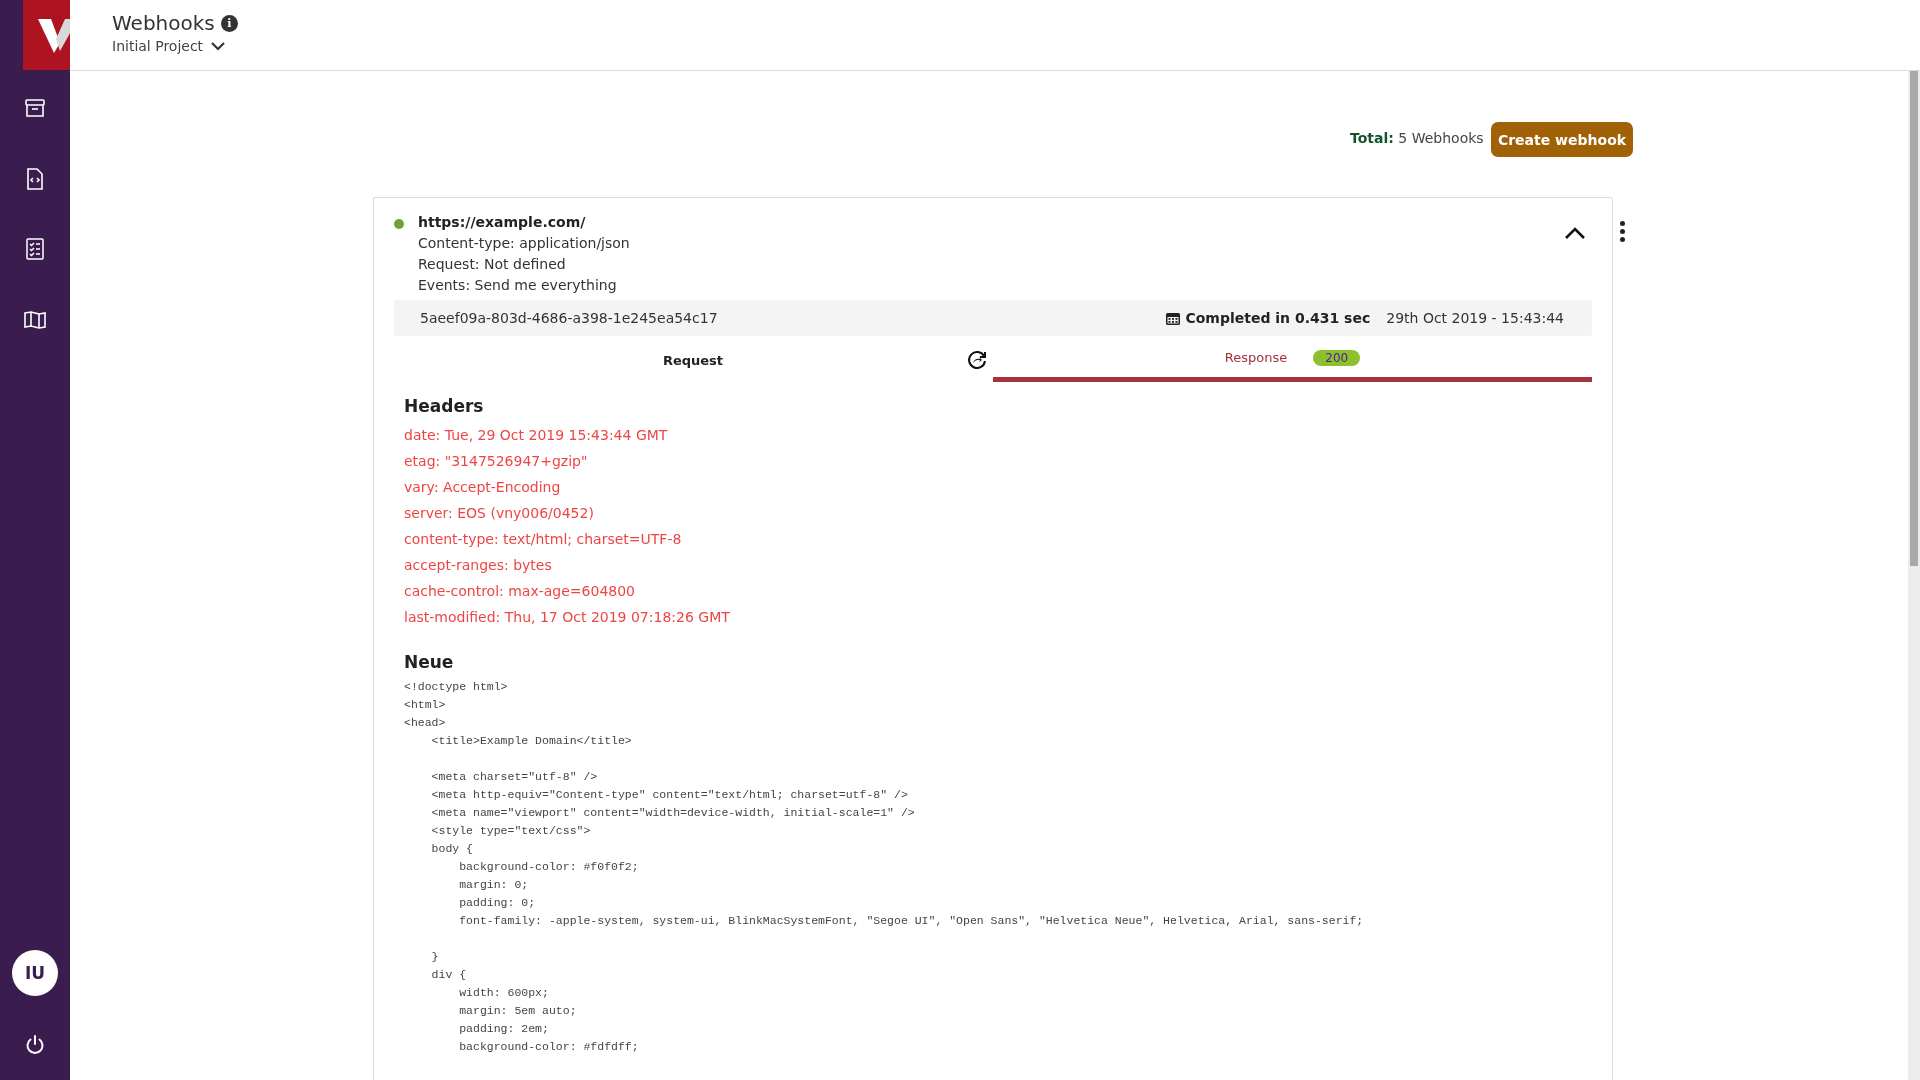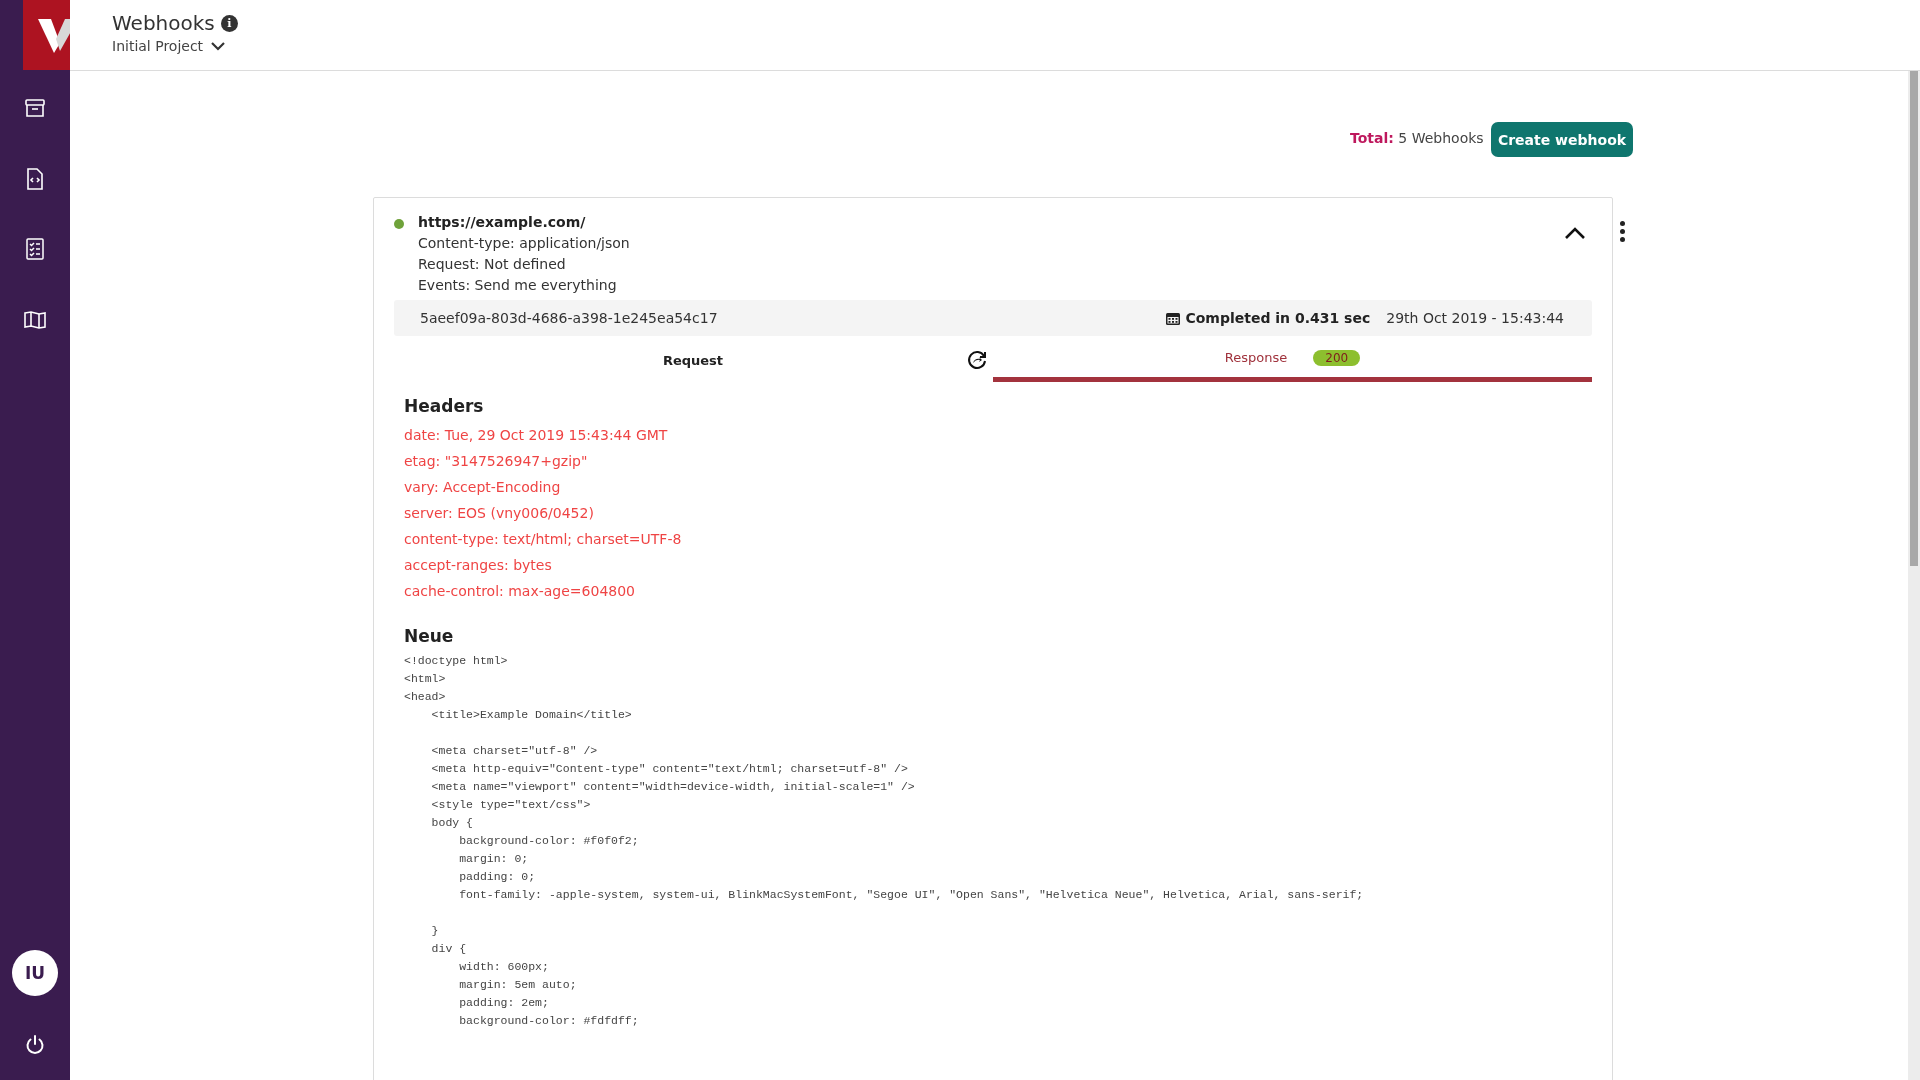--- a/index.html
+++ b/index.html
@@ -20,43 +20,43 @@
   .info-icon { width: 17px; height: 17px; border-radius: 50%; background: #333; color: #fff; font-size: 11px; font-weight: bold; display: flex; align-items: center; justify-content: center; font-family: "DejaVu Serif", serif; }
   .project-row { position: absolute; left: 42px; top: 38px; display: flex; align-items: center; gap: 8px; cursor: pointer; }
   .project-name { font-size: 14px; color: #444; }
 
   
   .scrollbar { position: absolute; right: 0; top: 71px; width: 12px; height: 1009px; background: #ececec; }
   .scroll-thumb { position: absolute; left: 2px; top: 0; width: 8px; height: 495px; background: #a8a8a8; }
 
   
   .total { position: absolute; left: 1350px; top: 130px; font-size: 14px; color: #444; }
-  .total b { color: #be185d; }
-  .create-btn { position: absolute; left: 1491px; top: 122px; width: 142px; height: 35px; background: #0f766e; color: #fff; border: none; border-radius: 7px; font-size: 14px; font-weight: bold; font-family: "DejaVu Sans", sans-serif; cursor: pointer; }
+  .total b { color: #14532d; }
+  .create-btn { position: absolute; left: 1491px; top: 122px; width: 142px; height: 35px; background: #a16207; color: #fff; border: none; border-radius: 7px; font-size: 14px; font-weight: bold; font-family: "DejaVu Sans", sans-serif; cursor: pointer; }
 
   
   .card { position: absolute; left: 373px; top: 197px; width: 1240px; height: 900px; border: 1px solid #dcdcdc; border-radius: 2px; background: #fff; }
   .status-dot { position: absolute; left: 20px; top: 21px; width: 10px; height: 10px; border-radius: 50%; background: #6fa23a; }
   .wh-info { position: absolute; left: 44px; top: 14px; font-size: 14px; line-height: 21px; color: #333; }
   .wh-url { font-weight: bold; color: #222; }
   .collapse-btn { position: absolute; left: 1186px; top: 20px; width: 30px; height: 30px; display: flex; align-items: center; justify-content: center; cursor: pointer; }
   .kebab { position: absolute; left: 1238px; top: 18px; width: 20px; height: 30px; display: flex; flex-direction: column; align-items: center; justify-content: center; gap: 3px; cursor: pointer; }
   .kebab span { width: 5px; height: 5px; border-radius: 50%; background: #222; display: block; }
 
   .delivery-bar { position: absolute; left: 20px; top: 102px; width: 1198px; height: 36px; background: #f4f4f4; border-radius: 3px; font-size: 14px; color: #333; }
   .delivery-id { position: absolute; left: 26px; top: 10px; cursor: pointer; }
   .delivery-meta { position: absolute; right: 28px; top: 10px; display: flex; align-items: center; gap: 16px; }
   .completed { display: flex; align-items: center; gap: 5px; font-weight: bold; color: #222; }
 
   .tabs { position: absolute; left: 20px; top: 140px; width: 1198px; height: 44px; }
   .tab { position: absolute; top: 0; height: 44px; display: flex; align-items: center; justify-content: center; font-size: 13px; cursor: pointer; }
   .tab-request { left: 0; width: 598px; color: #222; font-weight: bold; }
   .tab-response { left: 599px; width: 599px; color: #a0323c; border-bottom: 5px solid #a3333d; }
   .tab-response .tab-label { margin-right: 26px; }
-  .badge-200 { background: #8dbf2e; color: #7f1d1d; font-size: 12px; padding: 1px 12px; border-radius: 9px; }
+  .badge-200 { background: #8dbf2e; color: #4c1d95; font-size: 12px; padding: 1px 12px; border-radius: 9px; }
   .redeliver { position: absolute; left: 571px; top: 10px; width: 24px; height: 24px; cursor: pointer; display: flex; align-items: center; justify-content: center; }
 
   .content { position: absolute; left: 30px; top: 198px; width: 1180px; }
   .section-title { font-size: 17px; font-weight: bold; color: #222; margin-bottom: 6px; }
   .header-line { font-size: 14px; line-height: 26px; color: #ef4444; }
   .body-title { margin-top: 22px; }
   pre.code { font-family: "Liberation Mono", monospace; font-size: 11.5px; line-height: 18px; color: #444; white-space: pre; }
 </style>
 </head>
 <body>
@@ -192,20 +192,21 @@
     <div class="content">
       <div class="section-title">Headers</div>
       <div>
         <div class="header-line">date: Tue, 29 Oct 2019 15:43:44 GMT</div>
         <div class="header-line">etag: "3147526947+gzip"</div>
         <div class="header-line">vary: Accept-Encoding</div>
         <div class="header-line">server: EOS (vny006/0452)</div>
         <div class="header-line">content-type: text/html; charset=UTF-8</div>
         <div class="header-line">accept-ranges: bytes</div>
         <div class="header-line">cache-control: max-age=604800</div>
+        <div class="header-line">last-modified: Thu, 17 Oct 2019 07:18:26 GMT</div>
       </div>
       <div class="section-title body-title">Neue</div>
       <pre class="code">&lt;!doctype html&gt;
 &lt;html&gt;
 &lt;head&gt;
     &lt;title&gt;Example Domain&lt;/title&gt;
 
     &lt;meta charset="utf-8" /&gt;
     &lt;meta http-equiv="Content-type" content="text/html; charset=utf-8" /&gt;
     &lt;meta name="viewport" content="width=device-width, initial-scale=1" /&gt;

